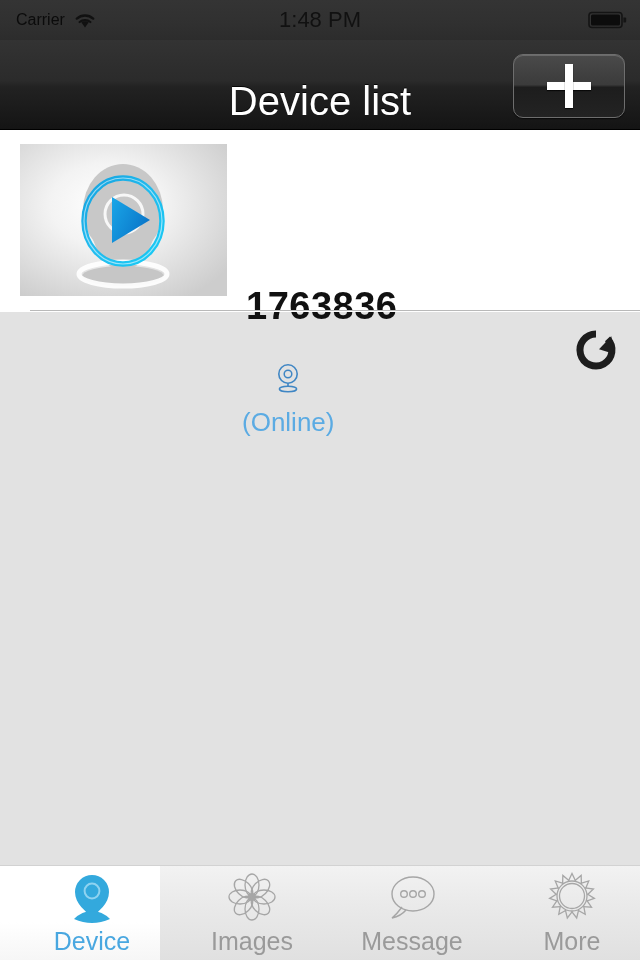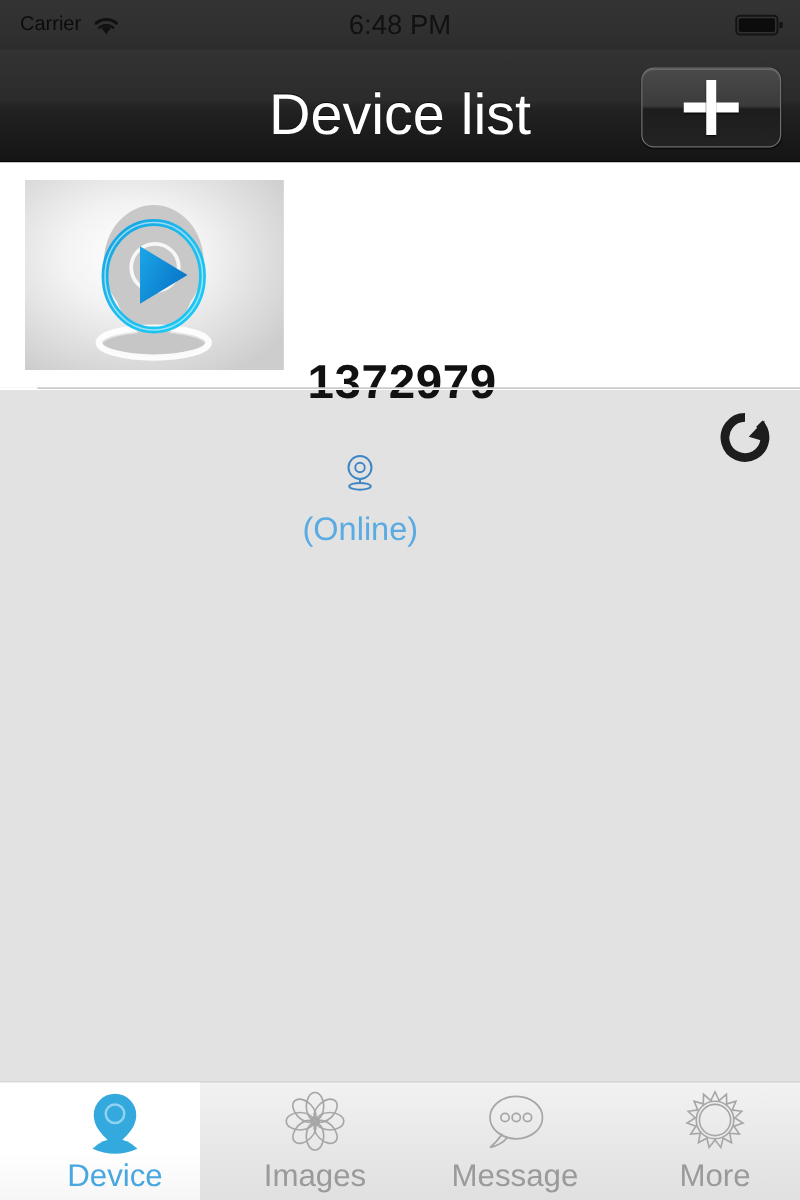--- a/index.html
+++ b/index.html
@@ -53,24 +53,24 @@
   
   #nav-bar {
     position: absolute;
     left: 0; top: 40px;
     width: 640px; height: 90px;
     background: linear-gradient(to bottom, #333333 0%, #2b2b2b 45%, #222222 52%, #141414 100%);
     box-shadow: inset 0 -1px 0 #000;
   }
   #nav-title {
     position: absolute;
-    left: 0; top: 6px; width: 640px; height: 90px;
+    left: 0; top: 16px; width: 640px; height: 90px;
     display: flex; align-items: center; justify-content: center;
     color: #ffffff;
-    font-size: 46px;
+    font-size: 40px;
     font-weight: 400;
     text-shadow: 0 -1px 0 rgba(0,0,0,.8);
   }
   #add-button {
     position: absolute;
     right: 15px; top: 14px;
     width: 110px; height: 62px;
     border-radius: 10px;
     background: linear-gradient(to bottom, #4a4a4a 0%, #3b3b3b 48%, #1d1d1d 52%, #232323 100%);
     border: 1px solid #6e6e6e;
@@ -192,21 +192,21 @@
       <span>Carrier</span>
       <span>
         <svg class="wifi-icon" viewBox="0 0 24 20">
           <path d="M12 17.4 L8.4 12.6 a6 6 0 0 1 7.2 0 Z" fill="#111"></path>
           <path d="M3.8 8.6 a12.5 12.5 0 0 1 16.4 0" stroke="#111" stroke-width="2.4" fill="none" stroke-linecap="round"></path>
           <path d="M6.6 12.0 a8.4 8.4 0 0 1 10.8 0" stroke="#111" stroke-width="2.2" fill="none" stroke-linecap="round"></path>
         </svg>
       </span>
     </div>
 
-    <div id="status-time">6:48 PM</div>
+    <div id="status-time">1:48 PM</div>
 
     <div id="battery-group">
       <svg class="battery-icon" viewBox="0 0 40 20">
         <rect x="1" y="2.5" width="33" height="15" rx="3" ry="3" fill="none" stroke="#141414" stroke-width="1.6"></rect>
         <rect x="3" y="4.5" width="29" height="11" rx="1.6" ry="1.6" fill="#0c0c0c"></rect>
         <path d="M35.4 7.5 h1.8 a1 1 0 0 1 1 1 v3 a1 1 0 0 1 -1 1 h-1.8 z" fill="#141414"></path>
       </svg>
     </div>
   </div>
 
@@ -249,21 +249,21 @@
 
           <ellipse cx="103" cy="77" rx="39" ry="43" fill="none" stroke="url(#ringgrad)" stroke-width="5.5" opacity="0.95"></ellipse>
           <ellipse cx="103" cy="77" rx="39" ry="43" fill="none" stroke="#ffffff" stroke-width="1.2" opacity="0.55"></ellipse>
 
           <circle cx="104" cy="70" r="19" fill="none" stroke="#ffffff" stroke-width="3" opacity="0.85"></circle>
 
           <path d="M92 53 L130 76 L92 99 Z" fill="url(#playgrad)"></path>
         </svg>
       </div>
 
-      <div class="device-name">1372979</div>
+      <div class="device-name">1763836</div>
 
       <div class="status-line">
         <span>
           <svg width="30" height="32" viewBox="0 0 30 32">
             <circle cx="15" cy="12" r="9.2" fill="none" stroke="#3f86c4" stroke-width="1.6"></circle>
             <circle cx="15" cy="12" r="3.8" fill="none" stroke="#3f86c4" stroke-width="1.5"></circle>
             <path d="M15 21.2 L15 25" stroke="#3f86c4" stroke-width="1.6"></path>
             <ellipse cx="15" cy="27" rx="8.6" ry="2.7" fill="none" stroke="#3f86c4" stroke-width="1.6"></ellipse>
           </svg>
         </span>

